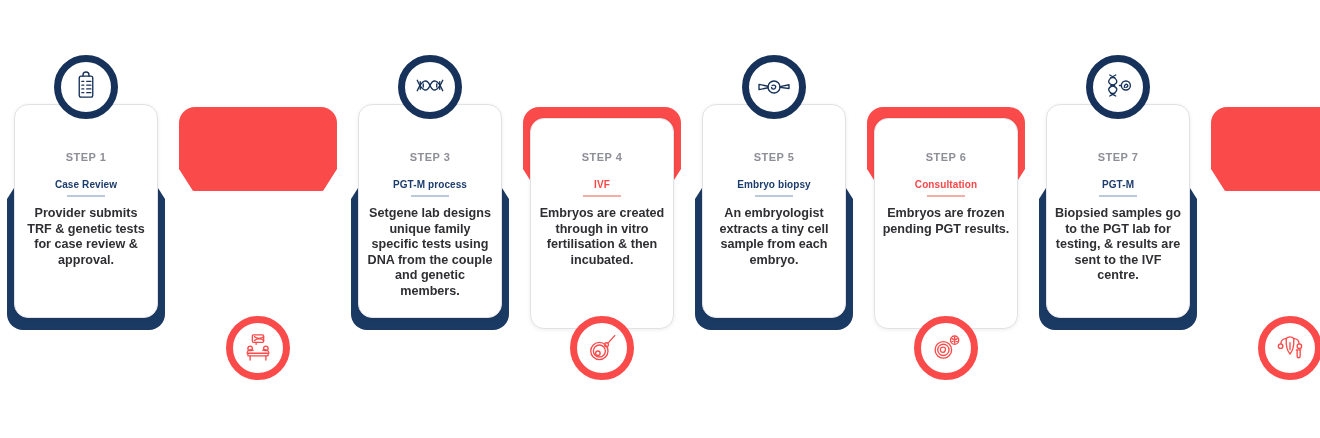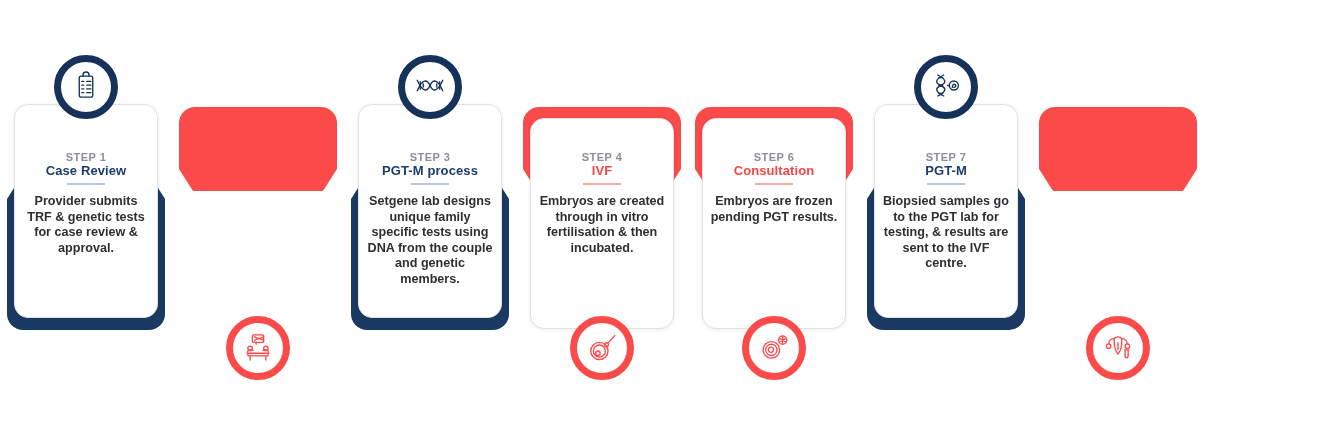--- a/index.html
+++ b/index.html
@@ -37,21 +37,21 @@
   .step.odd .card{top:104px;height:214px;}
   .step.even .card{top:118px;height:211px;}
 
   .step-label{
     font-size:11px;font-weight:bold;letter-spacing:.5px;
     color:var(--step-gray);
   }
   .step.odd .step-label{padding-top:46px;}
   .step.even .step-label{padding-top:32px;}
 
-  .step-title{font-size:13px;font-weight:bold;margin-top:0;letter-spacing:.1px;}
+  .step-title{font-size:10px;font-weight:bold;margin-top:16px;letter-spacing:.1px;}
   .step.odd .step-title{color:var(--title-navy);}
   .step.even .step-title{color:var(--title-red);}
 
   .title-underline{width:38px;height:2px;margin:5px auto 9px auto;}
   .step.odd .title-underline{background:var(--underline-navy);}
   .step.even .title-underline{background:var(--underline-red);}
 
   .step-desc{font-size:12.6px;line-height:15.5px;color:var(--body-text);font-weight:bold;}
 
   
@@ -133,20 +133,37 @@
       <svg viewBox="0 0 48 48">
         <circle cx="20.5" cy="28" r="11.5"></circle>
         <circle cx="20.5" cy="28" r="8"></circle>
         <circle cx="18.5" cy="31" r="3"></circle>
         <circle cx="30" cy="19.5" r="2.5"></circle>
         <path d="M32 17.5 L41 7.5"></path>
       </svg>
     </div>
   </div>
 
+  <div class="step odd">
+    <div class="ribbon"></div>
+    <div class="card">
+      <div class="step-label">STEP 5</div>
+      <div class="step-title">Embryo biopsy</div>
+      <div class="title-underline"></div>
+      <div class="step-desc">An embryologist extracts a tiny cell sample from each embryo.</div>
+    </div>
+    <div class="badge">
+      <svg viewBox="0 0 48 48">
+        <circle cx="24" cy="24" r="8"></circle>
+        <path d="M21.5 22 c3 -1.5 5.5 .5 4.5 3 c-1 2.7 -5 2.3 -5.3 -.5"></path>
+        <path d="M4 20.5 L16 23 M4 27.5 L16 25 M4 20.5 V27.5"></path>
+        <path d="M44 21 L32 23.5 M44 26 L32 24.5 M44 21 V26"></path>
+      </svg>
+    </div>
+  </div>
 
   <div class="step even">
     <div class="ribbon"></div>
     <div class="card">
       <div class="step-label">STEP 6</div>
       <div class="step-title">Consultation</div>
       <div class="title-underline"></div>
       <div class="step-desc">Embryos are frozen pending PGT results.</div>
     </div>
     <div class="badge">

